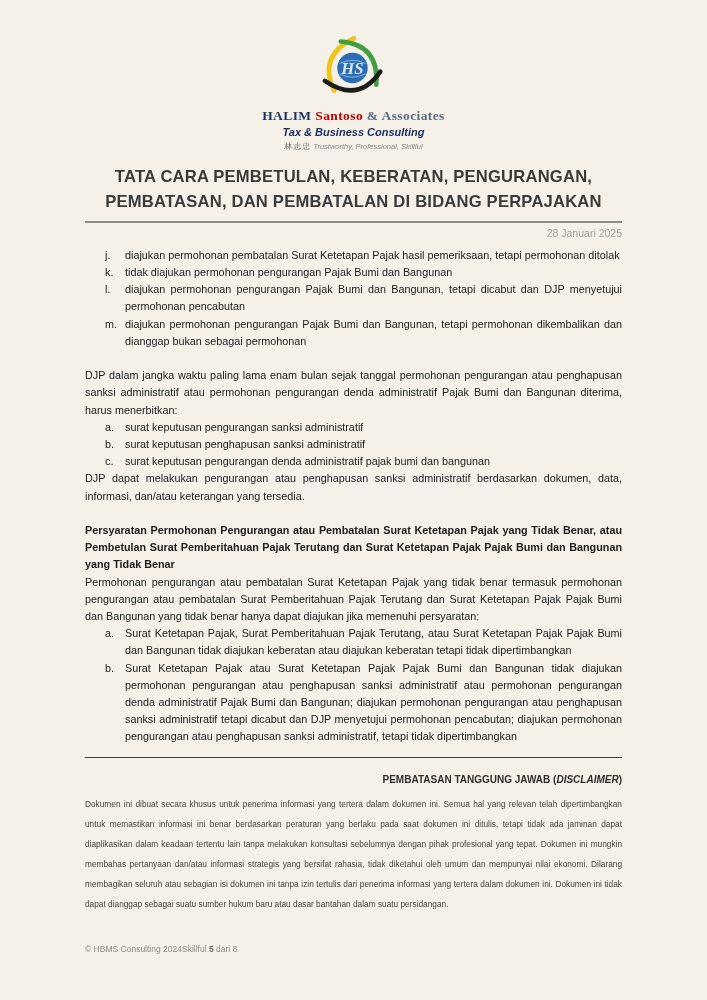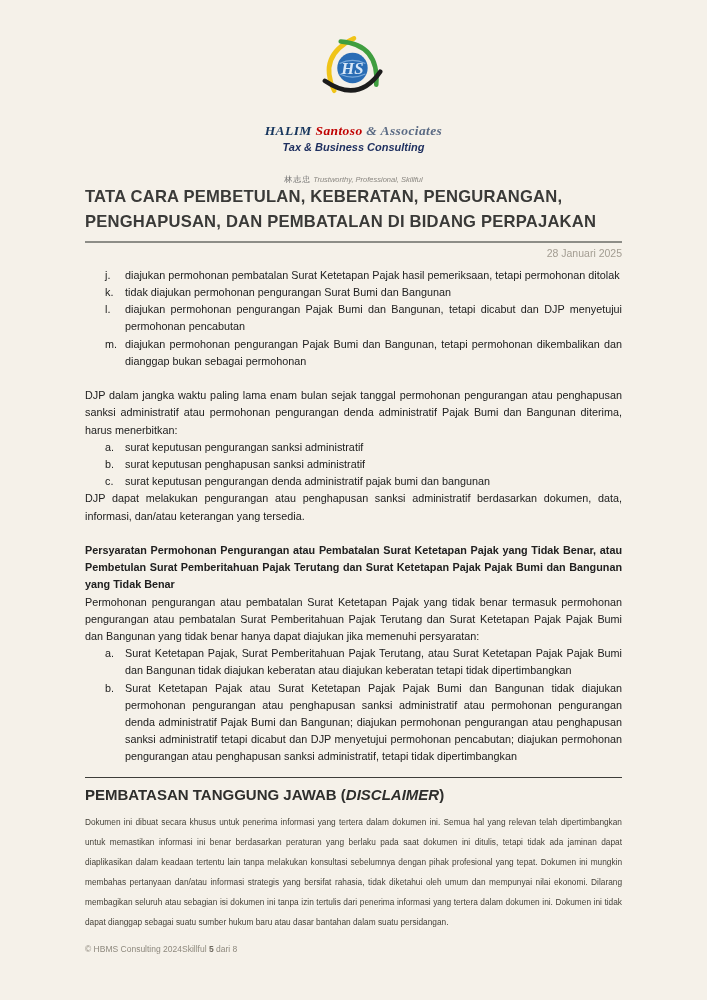--- a/index.html
+++ b/index.html
@@ -4,42 +4,42 @@
 <style>
   html,body{margin:0;padding:0;background:#f5f1e9;}
   .page{
     width:707px;height:1000px;position:relative;background:#f5f1e9;
     font-family:"Liberation Sans",sans-serif;color:#202020;
     box-sizing:border-box;padding:30px 85px 0;overflow:hidden;
   }
   
   .letterhead{text-align:center;}
   .logo-svg{width:86px;height:76px;display:block;margin:0 auto;}
-  .company-name{font-family:"Liberation Serif",serif;font-size:13.5px;font-weight:bold;letter-spacing:.4px;margin-top:17px;font-style:italic;}
+  .company-name{font-family:"Liberation Serif",serif;font-size:13.5px;font-weight:bold;letter-spacing:.4px;margin-top:2px;}
   .halim{color:#17365d;}
   .santoso{color:#c00000;}
   .assoc{color:#5b6b84;}
   .tagline1{font-size:11px;font-weight:bold;font-style:italic;color:#1f3060;margin-top:2px;}
-  .tagline2{font-size:7.5px;font-style:italic;color:#8a8781;margin-top:21px;}
+  .tagline2{font-size:7.5px;font-style:italic;color:#8a8781;margin-top:3px;}
   .tagline2 .cn{font-style:normal;font-size:8px;color:#6f6f6f;letter-spacing:1px;}
   
-  .doc-title{margin-top:0;font-size:16.6px;font-weight:bold;color:#3a3a38;line-height:1.5;letter-spacing:.2px;}
+  .doc-title{margin-top:13px;text-align:center;font-size:16.6px;font-weight:bold;color:#3a3a38;line-height:1.5;letter-spacing:.2px;}
   .title-rule{border-top:2px solid #8d8d87;margin-top:6px;}
   .doc-date{text-align:right;font-size:10.5px;color:#a39d92;margin-top:4px;}
   
   main{margin-top:8px;font-size:10.8px;line-height:17.2px;text-align:justify;}
   p{margin:0;}
   .li{position:relative;padding-left:40px;}
   .li .marker{position:absolute;left:20px;top:0;}
   .spaced{margin-top:17.2px;}
   .bold{font-weight:bold;}
   
   .disclaimer{margin-top:11px;}
   .disc-rule{border-top:1.5px solid #3e3e3a;}
-  .disc-heading{font-size:15px;font-weight:bold;color:#2e2e2c;margin-top:8px;}
+  .disc-heading{font-size:10px;font-weight:bold;color:#2e2e2c;margin-top:16px;text-align:right;}
   .disc-heading .it{font-style:italic;}
   .disc-text{font-size:8.3px;line-height:20px;color:#454239;text-align:justify;margin-top:9px;}
   
   footer{position:absolute;left:85px;right:85px;top:944px;display:flex;justify-content:flex-start;font-size:8.5px;color:#8e897e;}
   footer b{font-weight:bold;color:#6f6a60;}
 </style>
 </head>
 <body>
 
 <div class="page">
@@ -56,28 +56,28 @@
       <path d="M31,58 Q48,66 65,58" stroke="#9cc3ea" stroke-width="1.5" fill="none" opacity="0.7"></path>
       <text x="48" y="58" text-anchor="middle" font-family="Liberation Serif,serif" font-style="italic" font-weight="bold" font-size="22" fill="#d8e8f8">HS</text>
     </svg>
     <div class="company-name"><span class="halim">HALIM </span><span class="santoso">Santoso</span><span class="assoc"> &amp; Associates</span></div>
     <div class="tagline1">Tax &amp; Business Consulting</div>
     <div class="tagline2"><span class="cn">林志忠</span><span> Trustworthy, Professional, Skillful</span></div>
   </header>
 
   <div class="doc-title">
     <div>TATA CARA PEMBETULAN, KEBERATAN, PENGURANGAN,</div>
-    <div>PENGHAPUSAN, DAN PEMBATALAN DI BIDANG PERPAJAKAN</div>
+    <div>PEMBATASAN, DAN PEMBATALAN DI BIDANG PERPAJAKAN</div>
   </div>
   <div class="title-rule"></div>
   <div class="doc-date">28 Januari 2025</div>
 
   <main>
     <div class="li"><span class="marker">j.</span><span>diajukan permohonan pembatalan Surat Ketetapan Pajak hasil pemeriksaan, tetapi permohonan ditolak</span></div>
-    <div class="li"><span class="marker">k.</span><span>tidak diajukan permohonan pengurangan Surat Bumi dan Bangunan</span></div>
+    <div class="li"><span class="marker">k.</span><span>tidak diajukan permohonan pengurangan Pajak Bumi dan Bangunan</span></div>
     <div class="li"><span class="marker">l.</span><span>diajukan permohonan pengurangan Pajak Bumi dan Bangunan, tetapi dicabut dan DJP menyetujui permohonan pencabutan</span></div>
     <div class="li"><span class="marker">m.</span><span>diajukan permohonan pengurangan Pajak Bumi dan Bangunan, tetapi permohonan dikembalikan dan dianggap bukan sebagai permohonan</span></div>
 
     <p class="spaced">DJP dalam jangka waktu paling lama enam bulan sejak tanggal permohonan pengurangan atau penghapusan sanksi administratif atau permohonan pengurangan denda administratif Pajak Bumi dan Bangunan diterima, harus menerbitkan:</p>
 
     <div class="li"><span class="marker">a.</span><span>surat keputusan pengurangan sanksi administratif</span></div>
     <div class="li"><span class="marker">b.</span><span>surat keputusan penghapusan sanksi administratif</span></div>
     <div class="li"><span class="marker">c.</span><span>surat keputusan pengurangan denda administratif pajak bumi dan bangunan</span></div>
 
     <p>DJP dapat melakukan pengurangan atau penghapusan sanksi administratif berdasarkan dokumen, data, informasi, dan/atau keterangan yang tersedia.</p>

